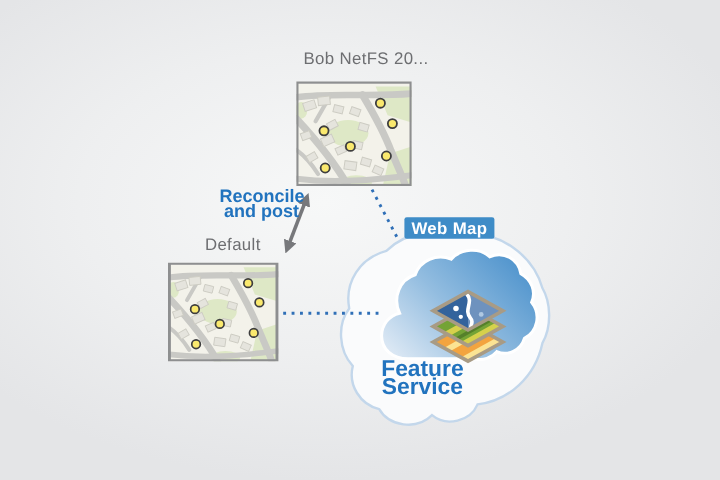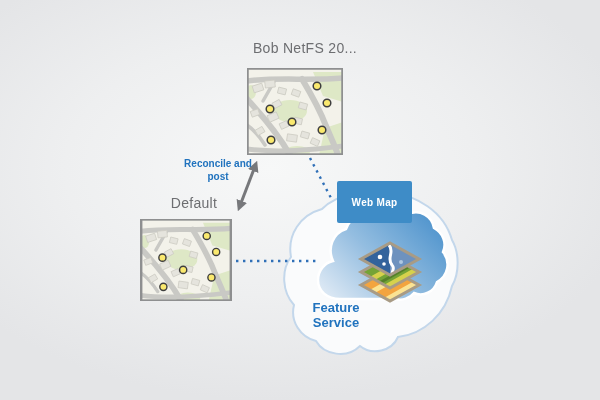--- a/index.html
+++ b/index.html
@@ -9,25 +9,25 @@
     overflow:hidden;
     background:radial-gradient(ellipse 62% 58% at 45% 42%, #f7f8f8 0%, #eeeff0 55%, #e4e5e7 100%);
     font-family:"Liberation Sans", sans-serif;
   }
   #diagram-svg{position:absolute;left:0;top:0;}
   .lbl{position:absolute;text-align:center;line-height:1.15;}
   .lbl-gray{color:#6d6e71;font-size:14px;letter-spacing:0.3px;}
   .lbl-blue{color:#2173be;font-weight:bold;}
   #version-label{left:235px;top:40px;width:140px;}
   #default-label{left:148px;top:195px;width:92px;}
-  #reconcile-label{left:183px;top:158px;width:70px;font-size:10px;line-height:12.5px;}
-  #feature-service-label{left:296px;top:301px;width:80px;font-size:13px;line-height:14.5px;}
+  #reconcile-label{left:183px;top:158px;width:70px;font-size:15px;line-height:12.5px;}
+  #feature-service-label{left:312px;top:301px;width:80px;font-size:19px;line-height:14.5px;}
   #web-map-badge{
-    position:absolute;left:337px;top:181px;width:75px;height:42px;
-    background:#3e8cc7;color:#ffffff;font-size:10px;font-weight:bold;
+    position:absolute;left:337px;top:181px;width:75px;height:18px;
+    background:#3e8cc7;color:#ffffff;font-size:14px;font-weight:bold;
     display:flex;align-items:center;justify-content:center;
     border-radius:2px;letter-spacing:0.3px;
   }
 </style>
 </head>
 <body>
 
 <div id="stage">
 
   <svg id="diagram-svg" width="600" height="400" viewBox="0 0 600 400">

